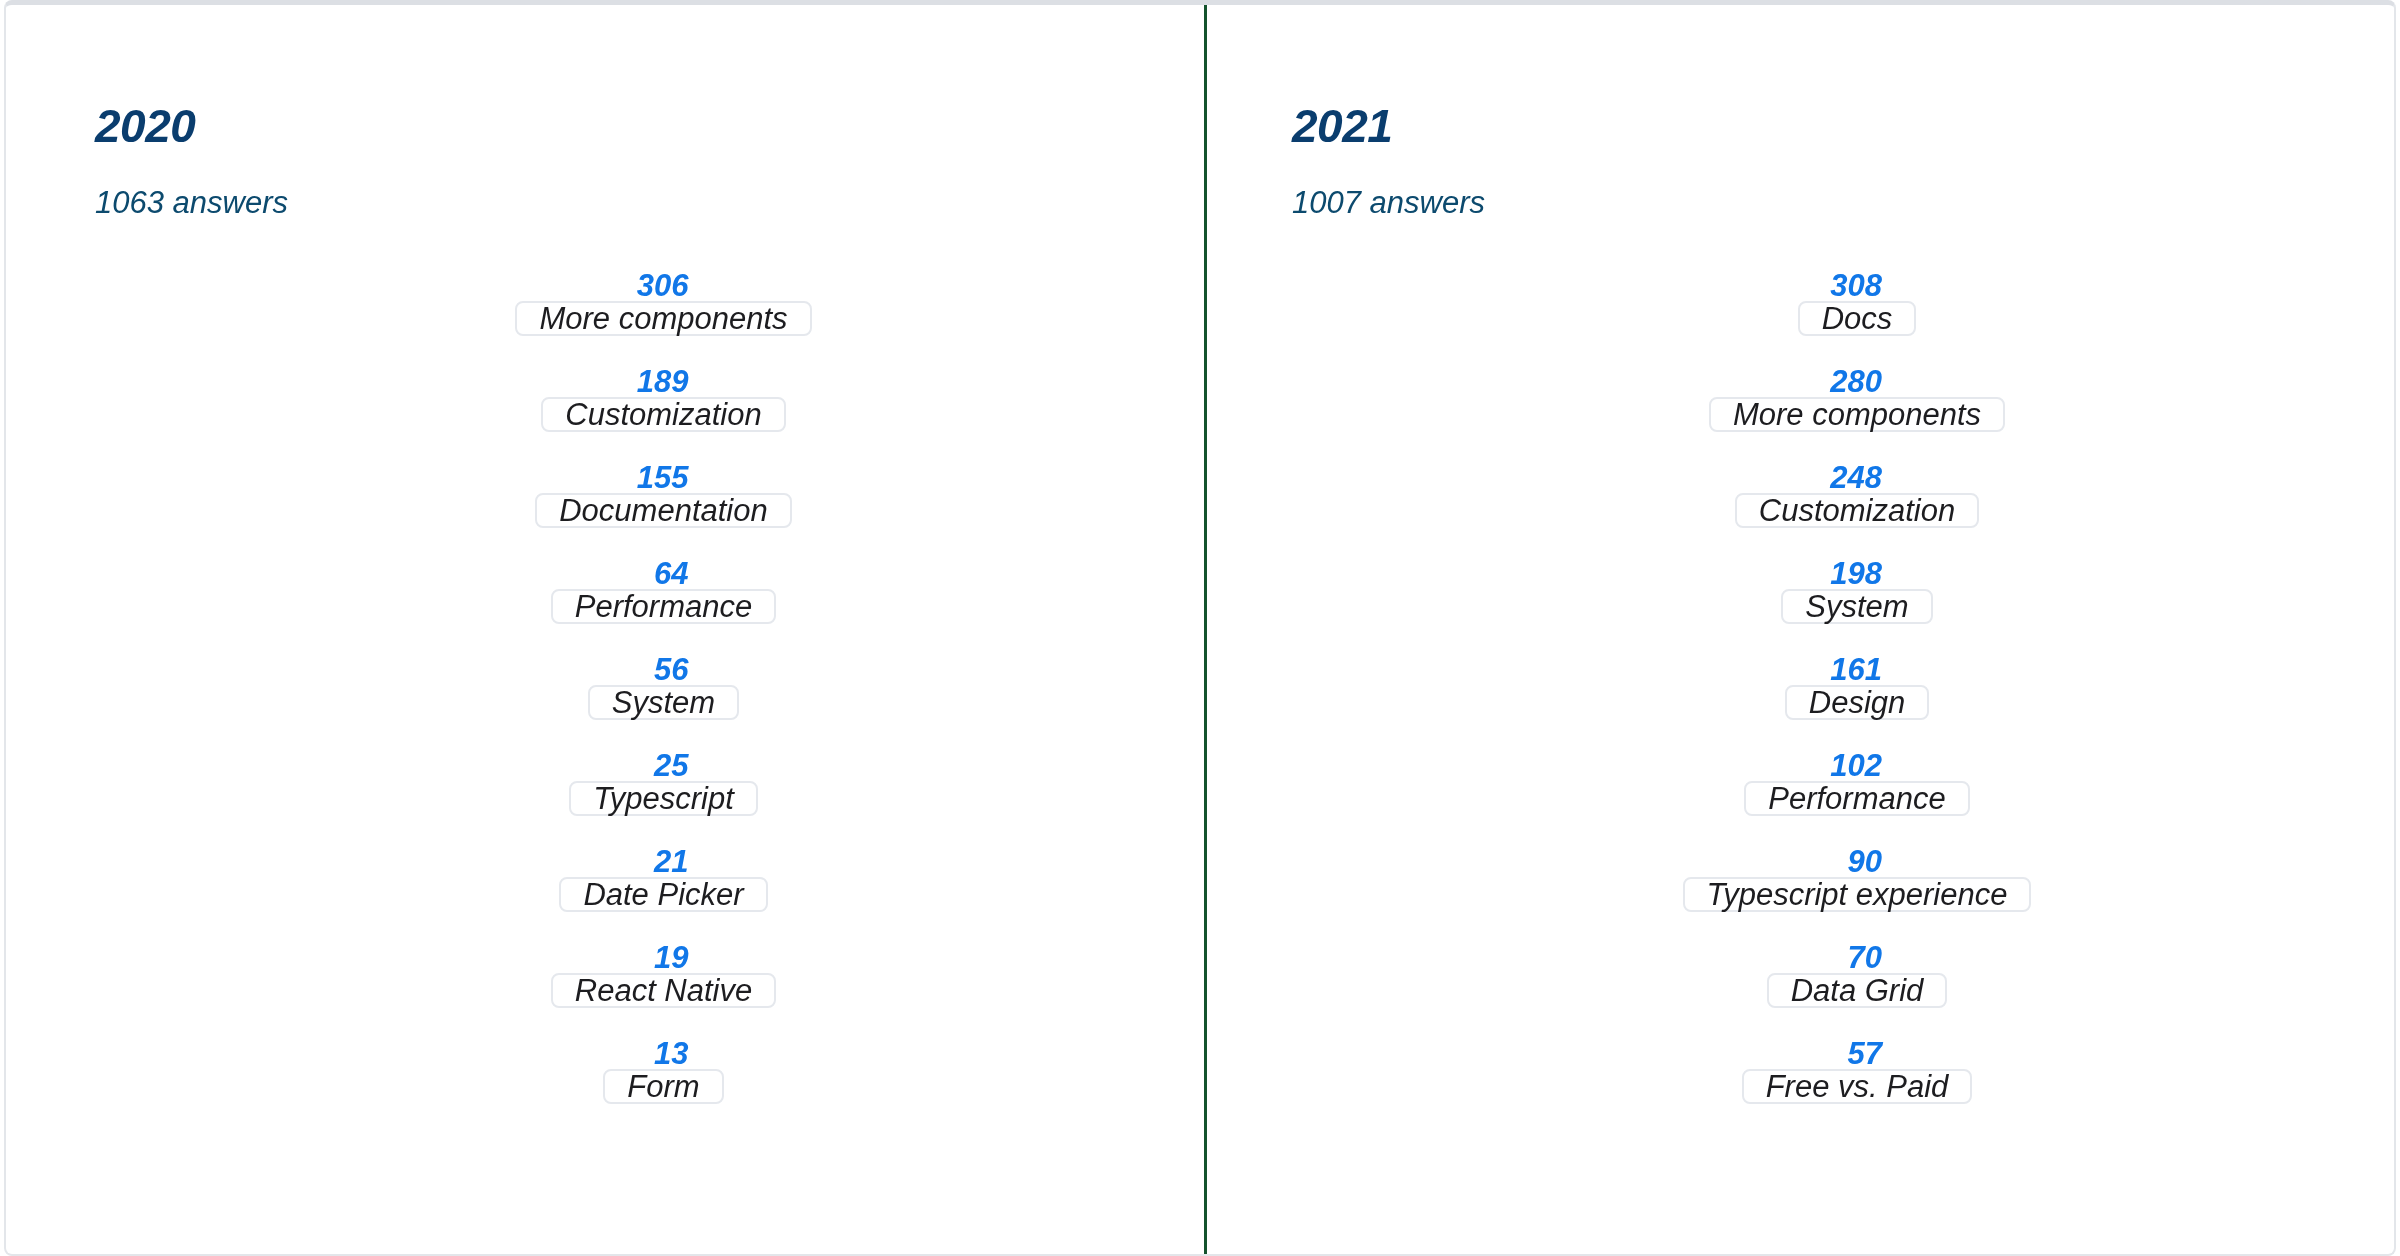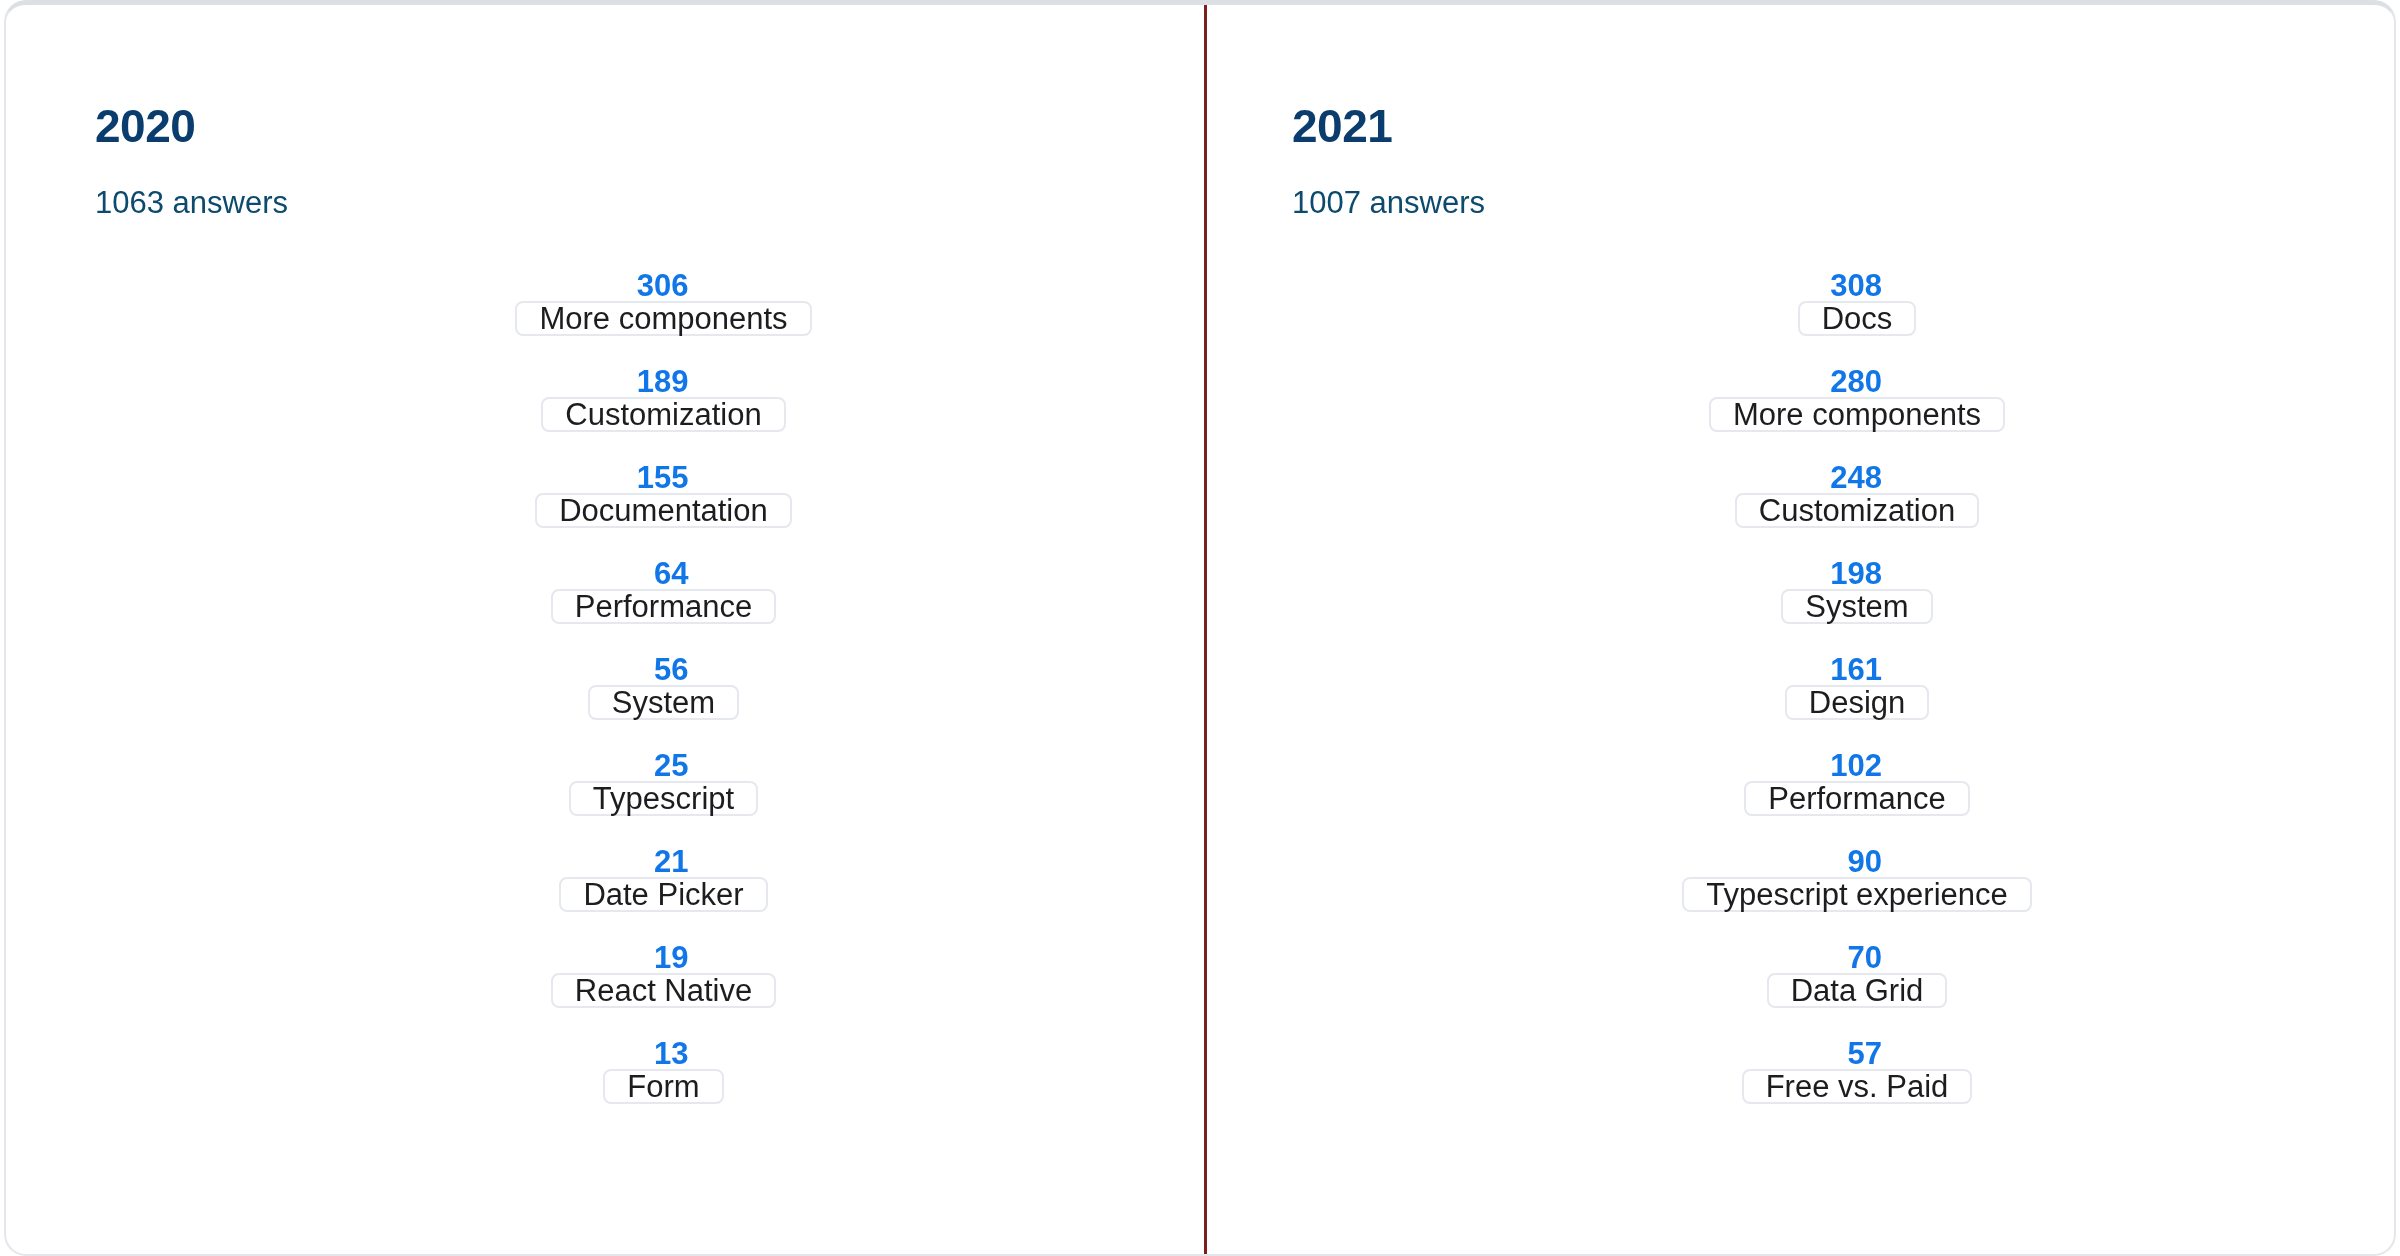--- a/index.html
+++ b/index.html
@@ -20,38 +20,39 @@
     position: absolute;
     left: 4px;
     top: 0px;
     width: 2392px;
     height: 1256px;
     background: #ffffff;
     border-top: 5px solid #dcdfe4;
     border-left: 2px solid #e3e6ea;
     border-right: 2px solid #e3e6ea;
     border-bottom: 2px solid #e3e6ea;
-    border-radius: 22px;
+    border-radius: 8px;
     box-sizing: border-box;
     overflow: hidden;
+    font-style: italic;
   }
 
   
   .columns {
     position: absolute;
     inset: 0;
     display: flex;
   }
   .col {
     position: relative;
     flex: 0 0 auto;
     box-sizing: border-box;
   }
   .col-left  { width: 1198px; }
-  .col-right { width: 1190px; border-left: 3px solid #7f1d1d; }
+  .col-right { width: 1190px; border-left: 3px solid #14532d; }
 
   .col-inner {
     padding-top: 98px;
     padding-left: 89px;
   }
   .col-right .col-inner { padding-left: 85px; }
 
   
   .year {
     font-size: 46px;

